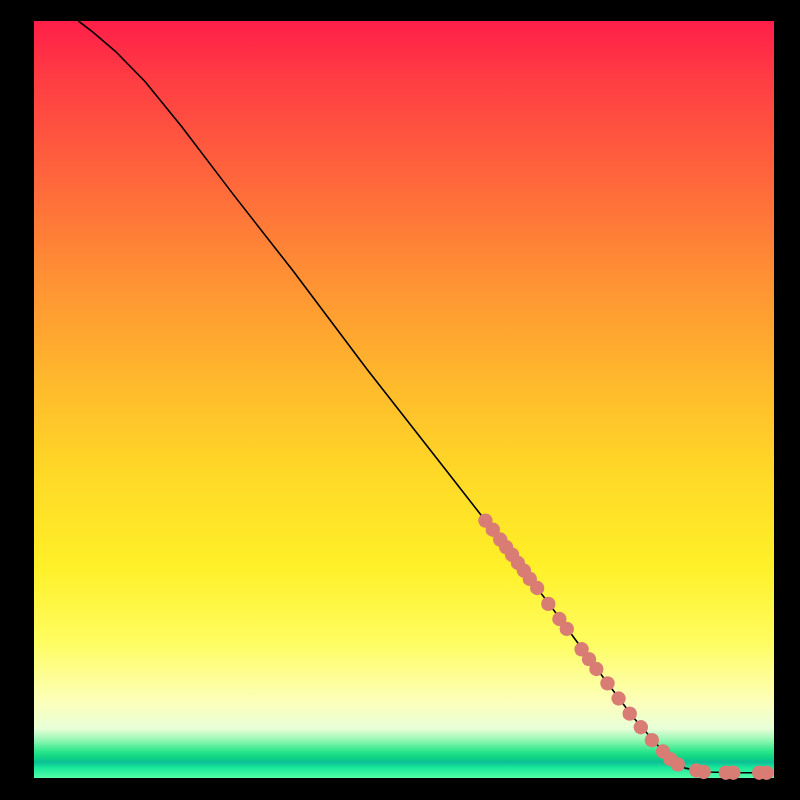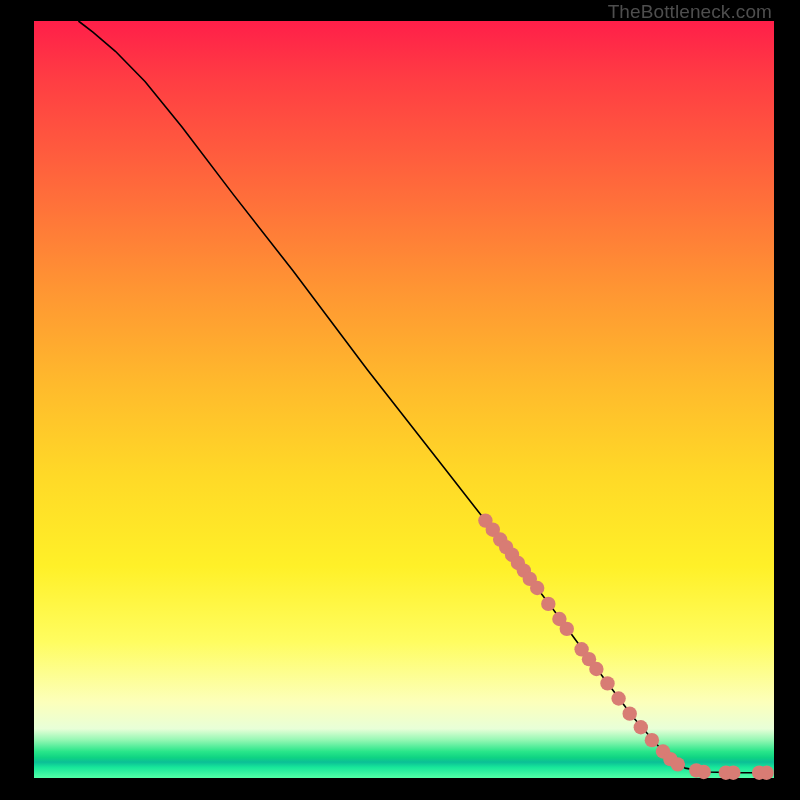--- a/index.html
+++ b/index.html
@@ -62,21 +62,20 @@
     top: 0;
     width: 740px;
     height: 757px;
     overflow: visible;
   }
 </style>
 </head>
 <body>
 
 <div class="frame">
-  <div class="watermark">TheBottleneck.com</div>
   <div class="plot">
     <svg class="curve" viewBox="0 0 740 757" preserveAspectRatio="none">
       <path id="curve-path" fill="none" stroke-width="1.6" d="M44.40 0.00 L59.20 11.36 L81.40 30.28 L111.00 60.56 L148.00 105.98 L199.80 174.11 L259.00 249.81 L333.00 348.22 L407.00 442.85 L466.20 518.54 L518.00 586.67 L562.40 647.24 L599.40 696.44 L629.00 730.50 L651.20 747.16 L673.40 750.94 L703.00 751.70 L732.60 751.70" stroke="#000000"></path>
       <g id="dots-group">
           <circle cx="451.40" cy="499.62" r="7.2" fill="#d87c74" stroke="#b85f59" stroke-width="0"></circle>
           <circle cx="458.80" cy="508.70" r="7.2" fill="#d87c74" stroke="#b85f59" stroke-width="0"></circle>
           <circle cx="466.20" cy="518.54" r="7.2" fill="#d87c74" stroke="#b85f59" stroke-width="0"></circle>
           <circle cx="472.12" cy="526.12" r="7.2" fill="#d87c74" stroke="#b85f59" stroke-width="0"></circle>
           <circle cx="478.04" cy="533.68" r="7.2" fill="#d87c74" stroke="#b85f59" stroke-width="0"></circle>
           <circle cx="483.96" cy="542.01" r="7.2" fill="#d87c74" stroke="#b85f59" stroke-width="0"></circle>

